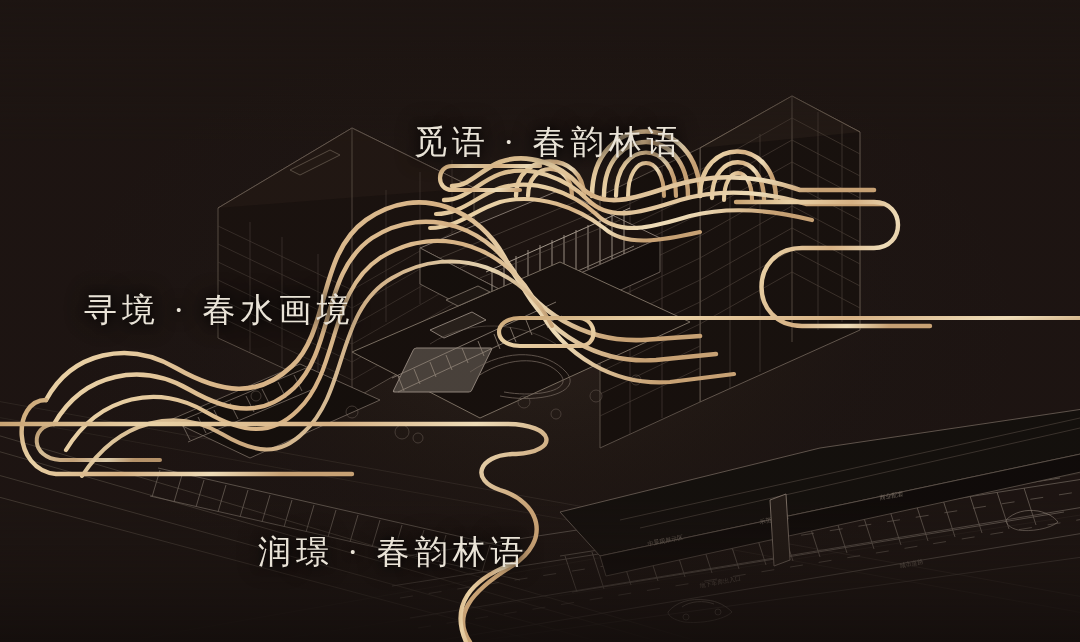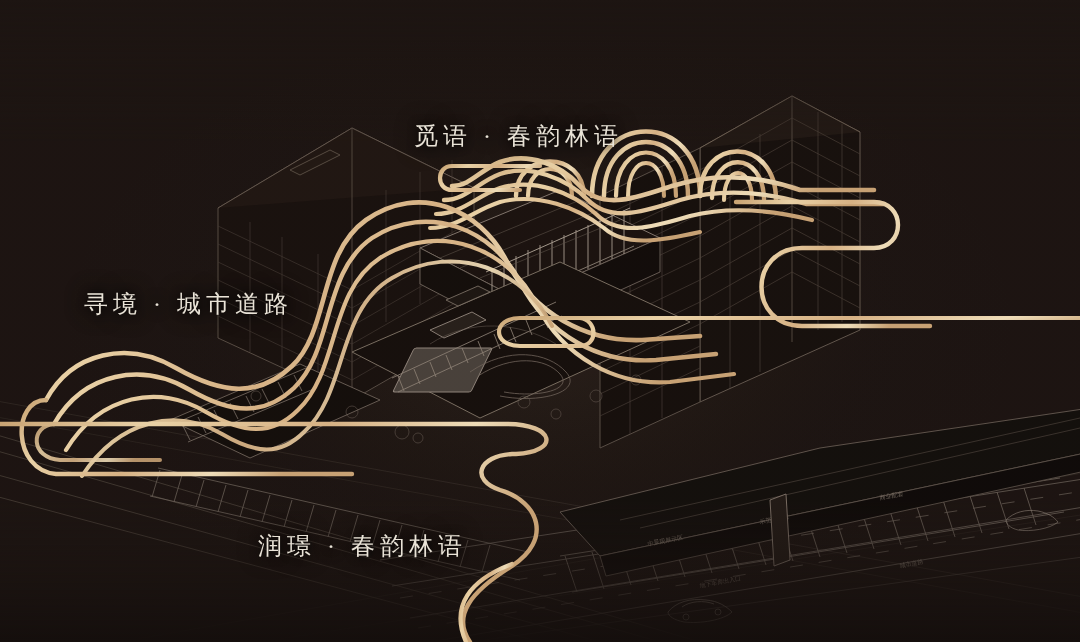--- a/index.html
+++ b/index.html
@@ -24,21 +24,21 @@
     width: 1080px;
     height: 642px;
   }
   #bgfill { background: #1d1512; }
 
   
   .caption {
     position: absolute;
     color: #e9e3d7;
     font-family: "Liberation Serif", "DejaVu Serif", serif;
-    font-size: 24px;
+    font-size: 33px;
     letter-spacing: 5px;
     white-space: nowrap;
     text-shadow: 0 0 10px rgba(0,0,0,0.95), 0 0 22px rgba(0,0,0,0.85);
     user-select: none;
   }
   #cap-0 { left: 414px; top: 120px; }
   #cap-1 { left: 84px;  top: 288px; }
   #cap-2 { left: 258px; top: 530px; }
 </style>
 </head>
@@ -407,17 +407,17 @@
       <g>
         <path d="M466 642
                  C 450 606, 470 580, 512 564" stroke-width="4.2"></path>
       </g>
 
     </g>
   </svg>
 
   <div class="caption" id="cap-0">觅语 · 春韵林语</div>
 
-  <div class="caption" id="cap-1">寻境 · 城市道路</div>
+  <div class="caption" id="cap-1">寻境 · 春水画境</div>
 
   <div class="caption" id="cap-2">润璟 · 春韵林语</div>
 
 </div>
 
 </body></html>

